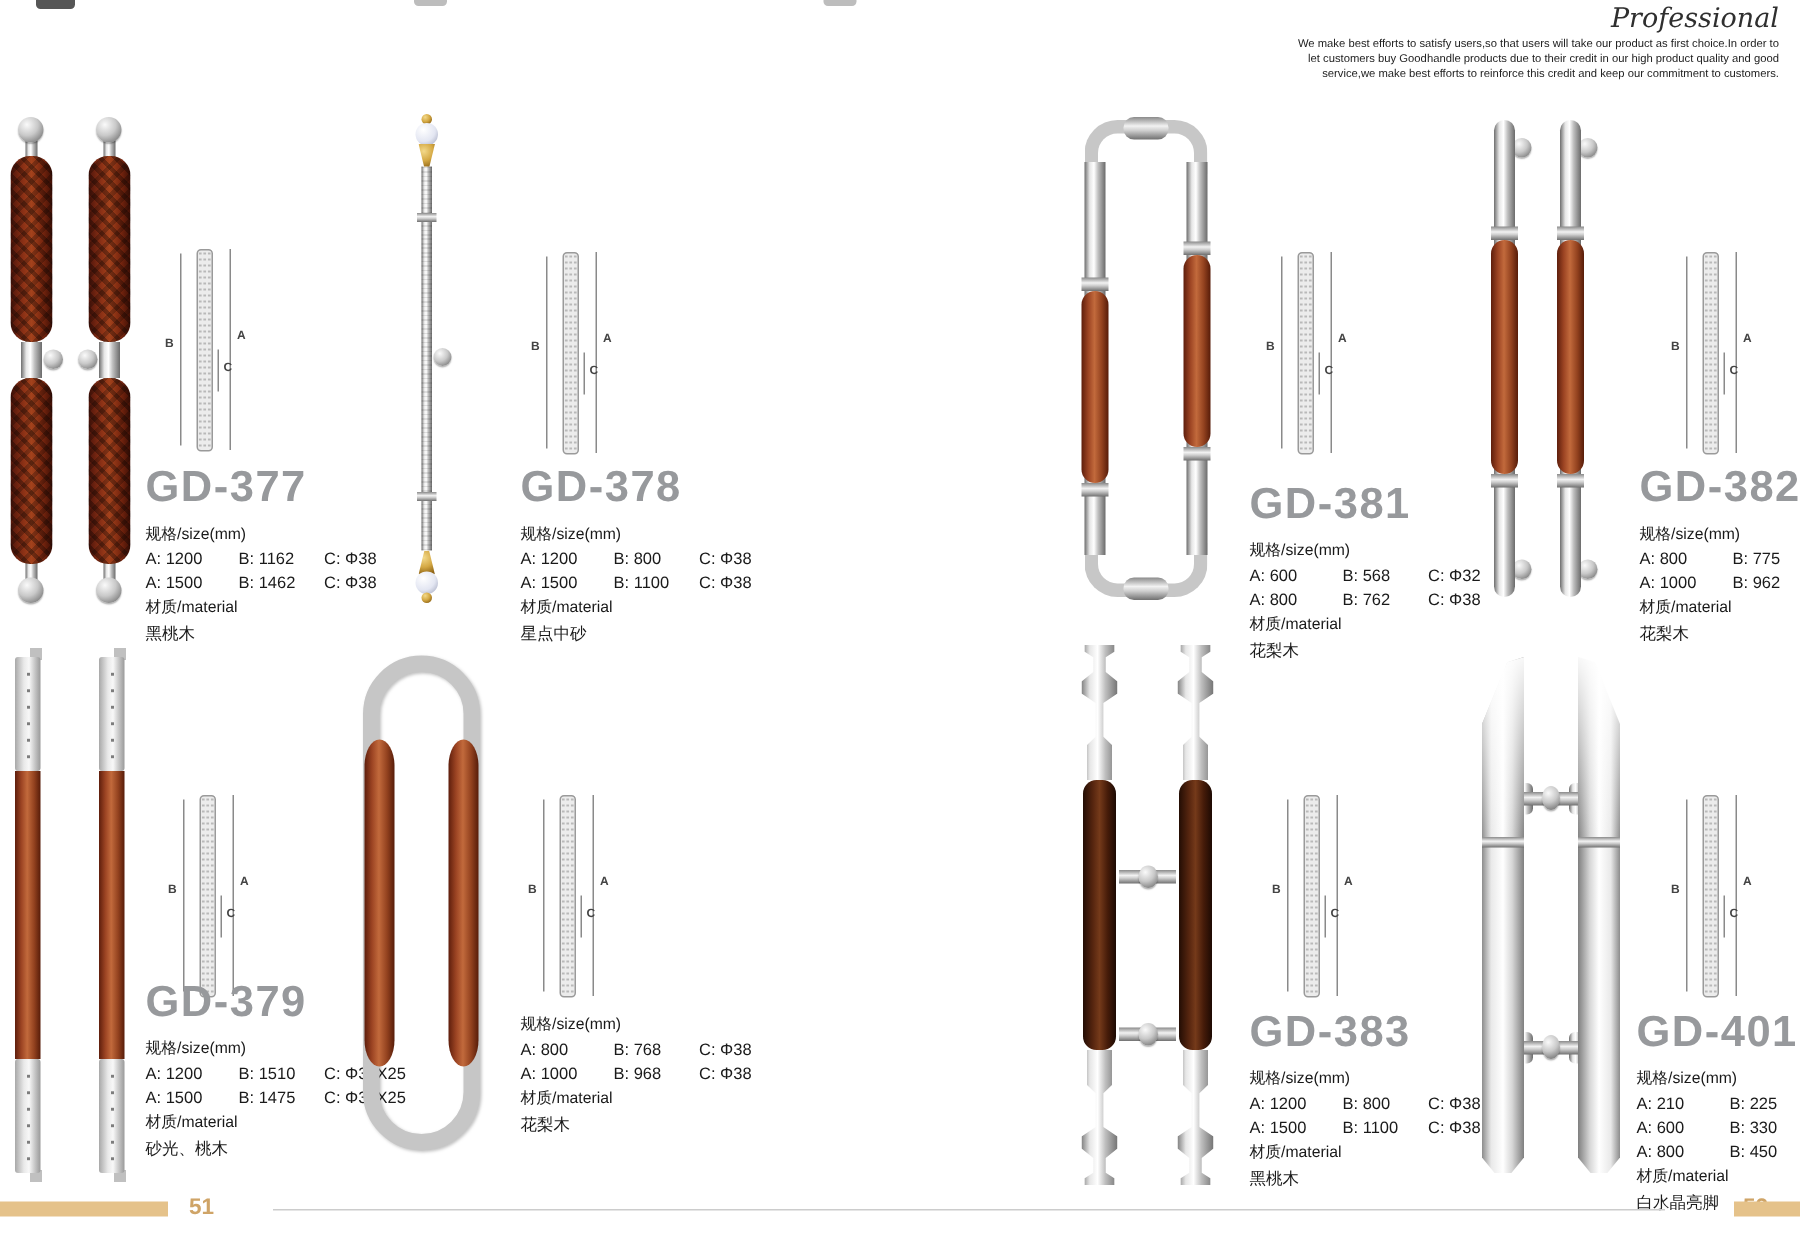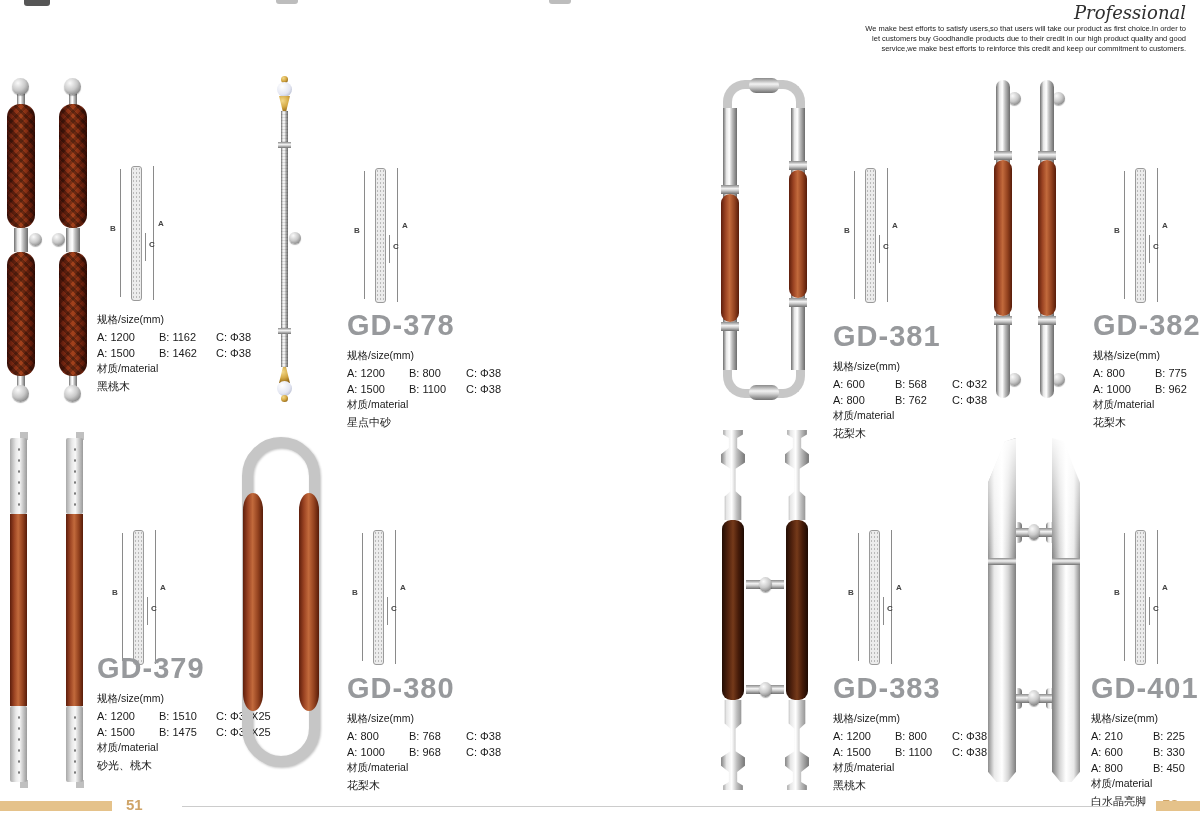--- a/index.html
+++ b/index.html
@@ -107,20 +107,21 @@
     <div class="dg-bar"></div>
     <div class="dg-line" style="left:12px;top:6px;height:128px;"></div>
     <span class="dg-lb" style="left:2px;top:62px;">B</span>
     <div class="dg-line" style="left:45px;top:3px;height:134px;"></div>
     <span class="dg-lb" style="left:50px;top:57px;">A</span>
     <div class="dg-line" style="left:37px;top:70px;height:28px;"></div>
     <span class="dg-lb" style="left:41px;top:78px;">C</span>
   </div>
 
   <div class="info" style="left:97px;top:311px;">
+    <h2 class="pname">GD-377</h2>
     <div class="lbl">规格/size(mm)</div>
     <div>
         <div class="spec-row">
           <span class="sa">A: 1200</span>
           <span class="sb">B: 1162</span>
           <span class="sc">C: Φ38</span>
         </div>
         <div class="spec-row">
           <span class="sa">A: 1500</span>
           <span class="sb">B: 1462</span>
@@ -319,21 +320,20 @@
     <div class="dg-bar"></div>
     <div class="dg-line" style="left:12px;top:6px;height:128px;"></div>
     <span class="dg-lb" style="left:2px;top:62px;">B</span>
     <div class="dg-line" style="left:45px;top:3px;height:134px;"></div>
     <span class="dg-lb" style="left:50px;top:57px;">A</span>
     <div class="dg-line" style="left:37px;top:70px;height:28px;"></div>
     <span class="dg-lb" style="left:41px;top:78px;">C</span>
   </div>
 
   <div class="info" style="left:347px;top:674px;">
-    <h2 class="pname">GD-380</h2>
     <div class="lbl">规格/size(mm)</div>
     <div>
         <div class="spec-row">
           <span class="sa">A: 800</span>
           <span class="sb">B: 768</span>
           <span class="sc">C: Φ38</span>
         </div>
         <div class="spec-row">
           <span class="sa">A: 1000</span>
           <span class="sb">B: 968</span>

